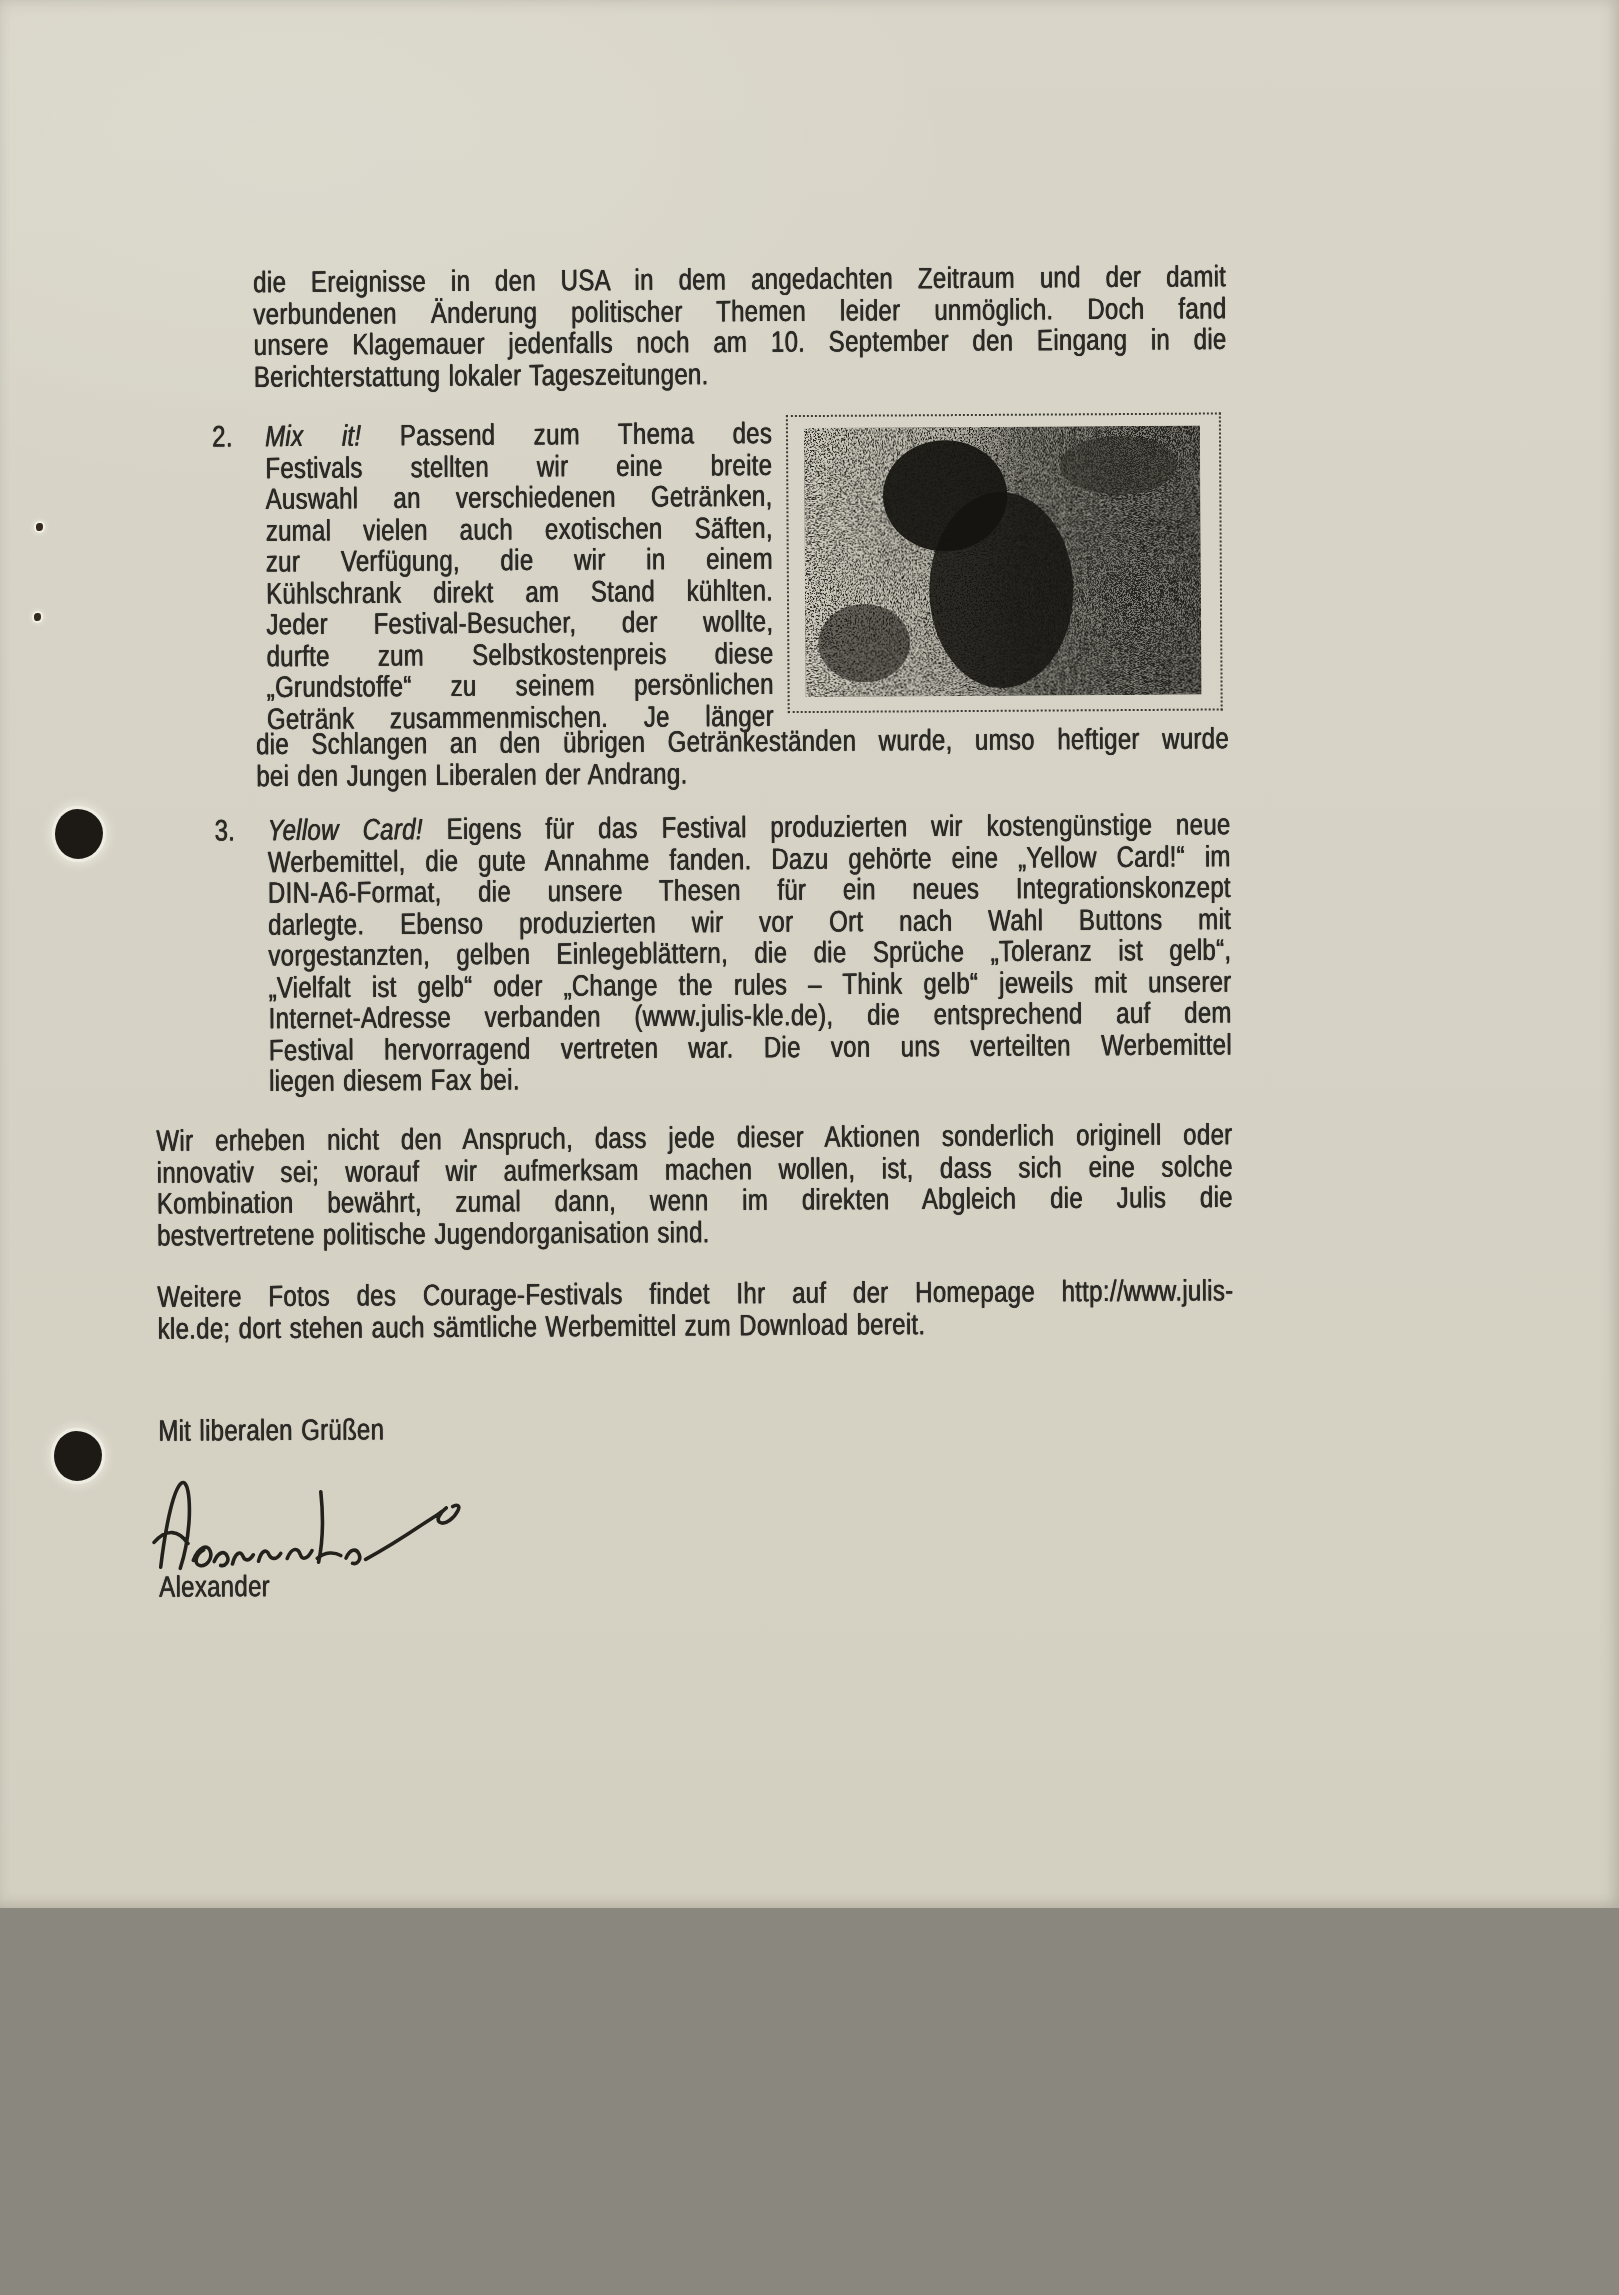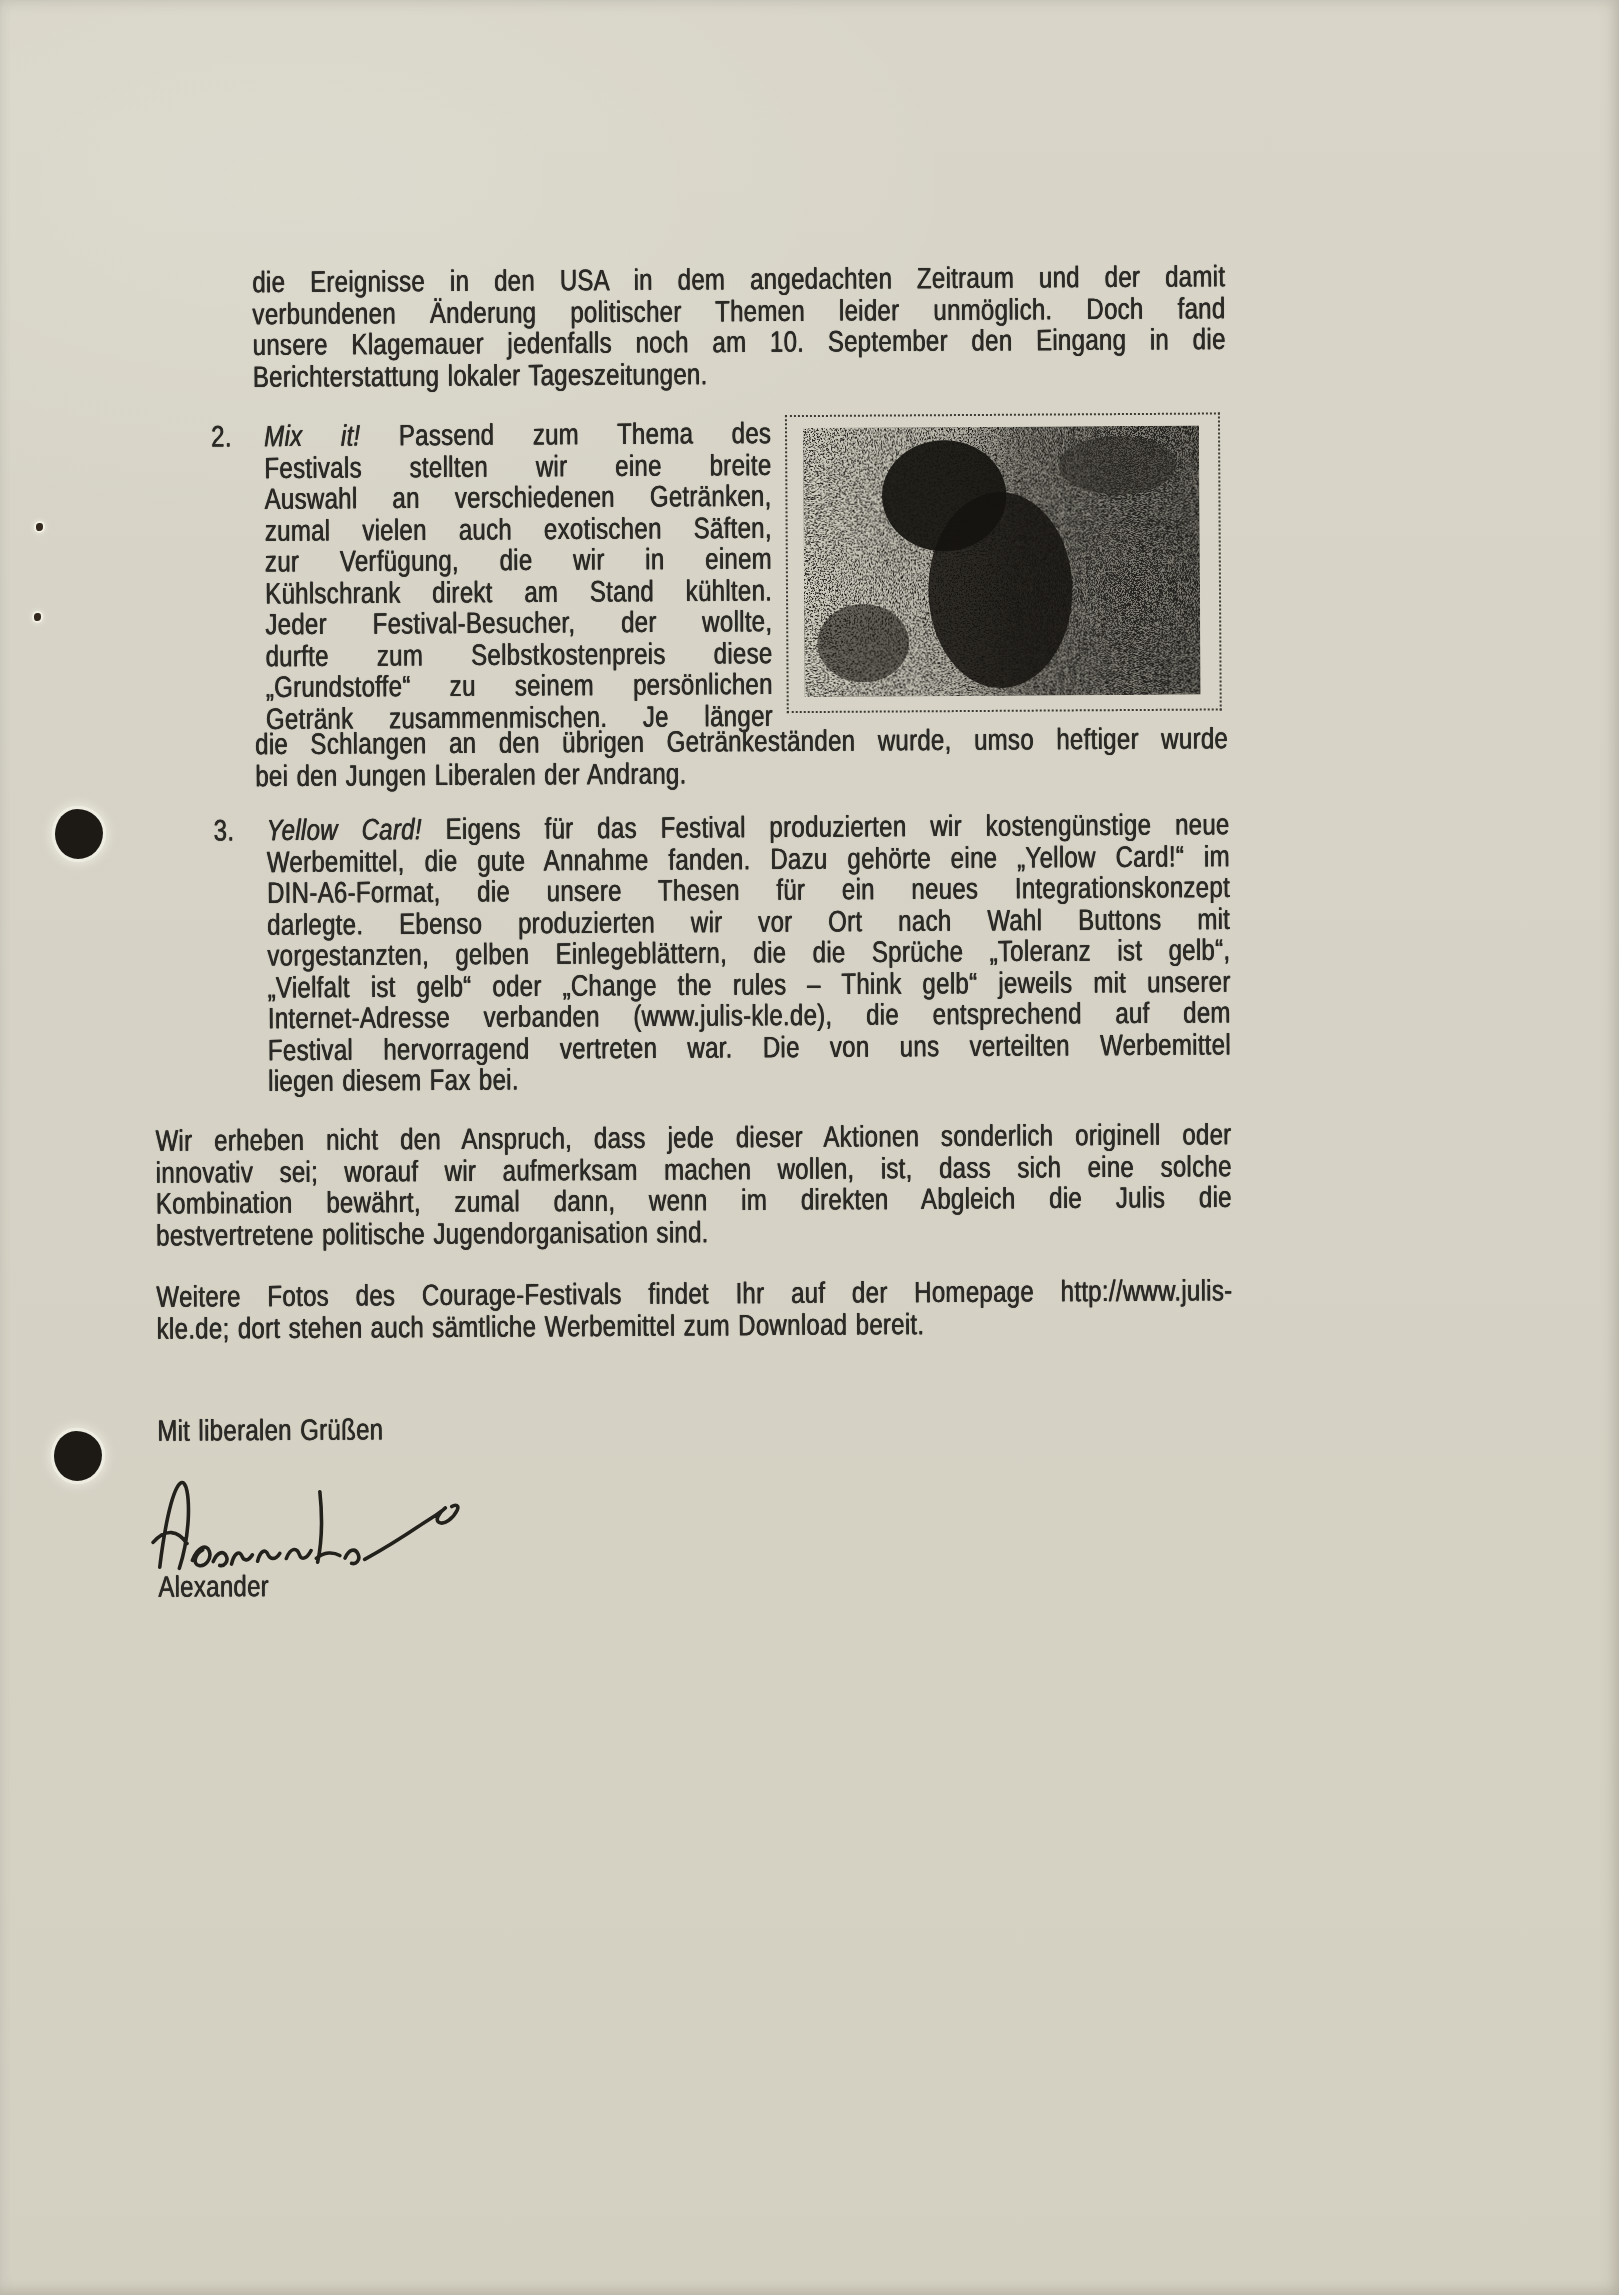--- a/index.html
+++ b/index.html
@@ -4,21 +4,21 @@
 <style>
   html,body{margin:0;padding:0;}
   body{
     width:1620px;height:2295px;
     background:#8a887e;
     font-family:"Liberation Sans","DejaVu Sans",sans-serif;
     overflow:hidden;
   }
   .page{
     position:relative;
-    width:1620px;height:2295px;
+    width:1620px;height:1908px;
     background:
       radial-gradient(1177px 589px at 18% 8%, rgba(255,255,255,.10), rgba(255,255,255,0) 60%),
       linear-gradient(180deg,#d9d6c9 0%, #d6d3c6 45%, #d4d0c1 100%);
     box-shadow: inset -5.2px 0 14.4px rgba(70,64,50,.18), inset 0 -3.9px 11.8px rgba(70,64,50,.12), inset 2.6px 0 9.2px rgba(255,255,255,.20);
     overflow:hidden;
   }
   .doc{
     position:absolute;inset:0;
     transform:rotate(-0.35deg);
     transform-origin:50% 40%;

